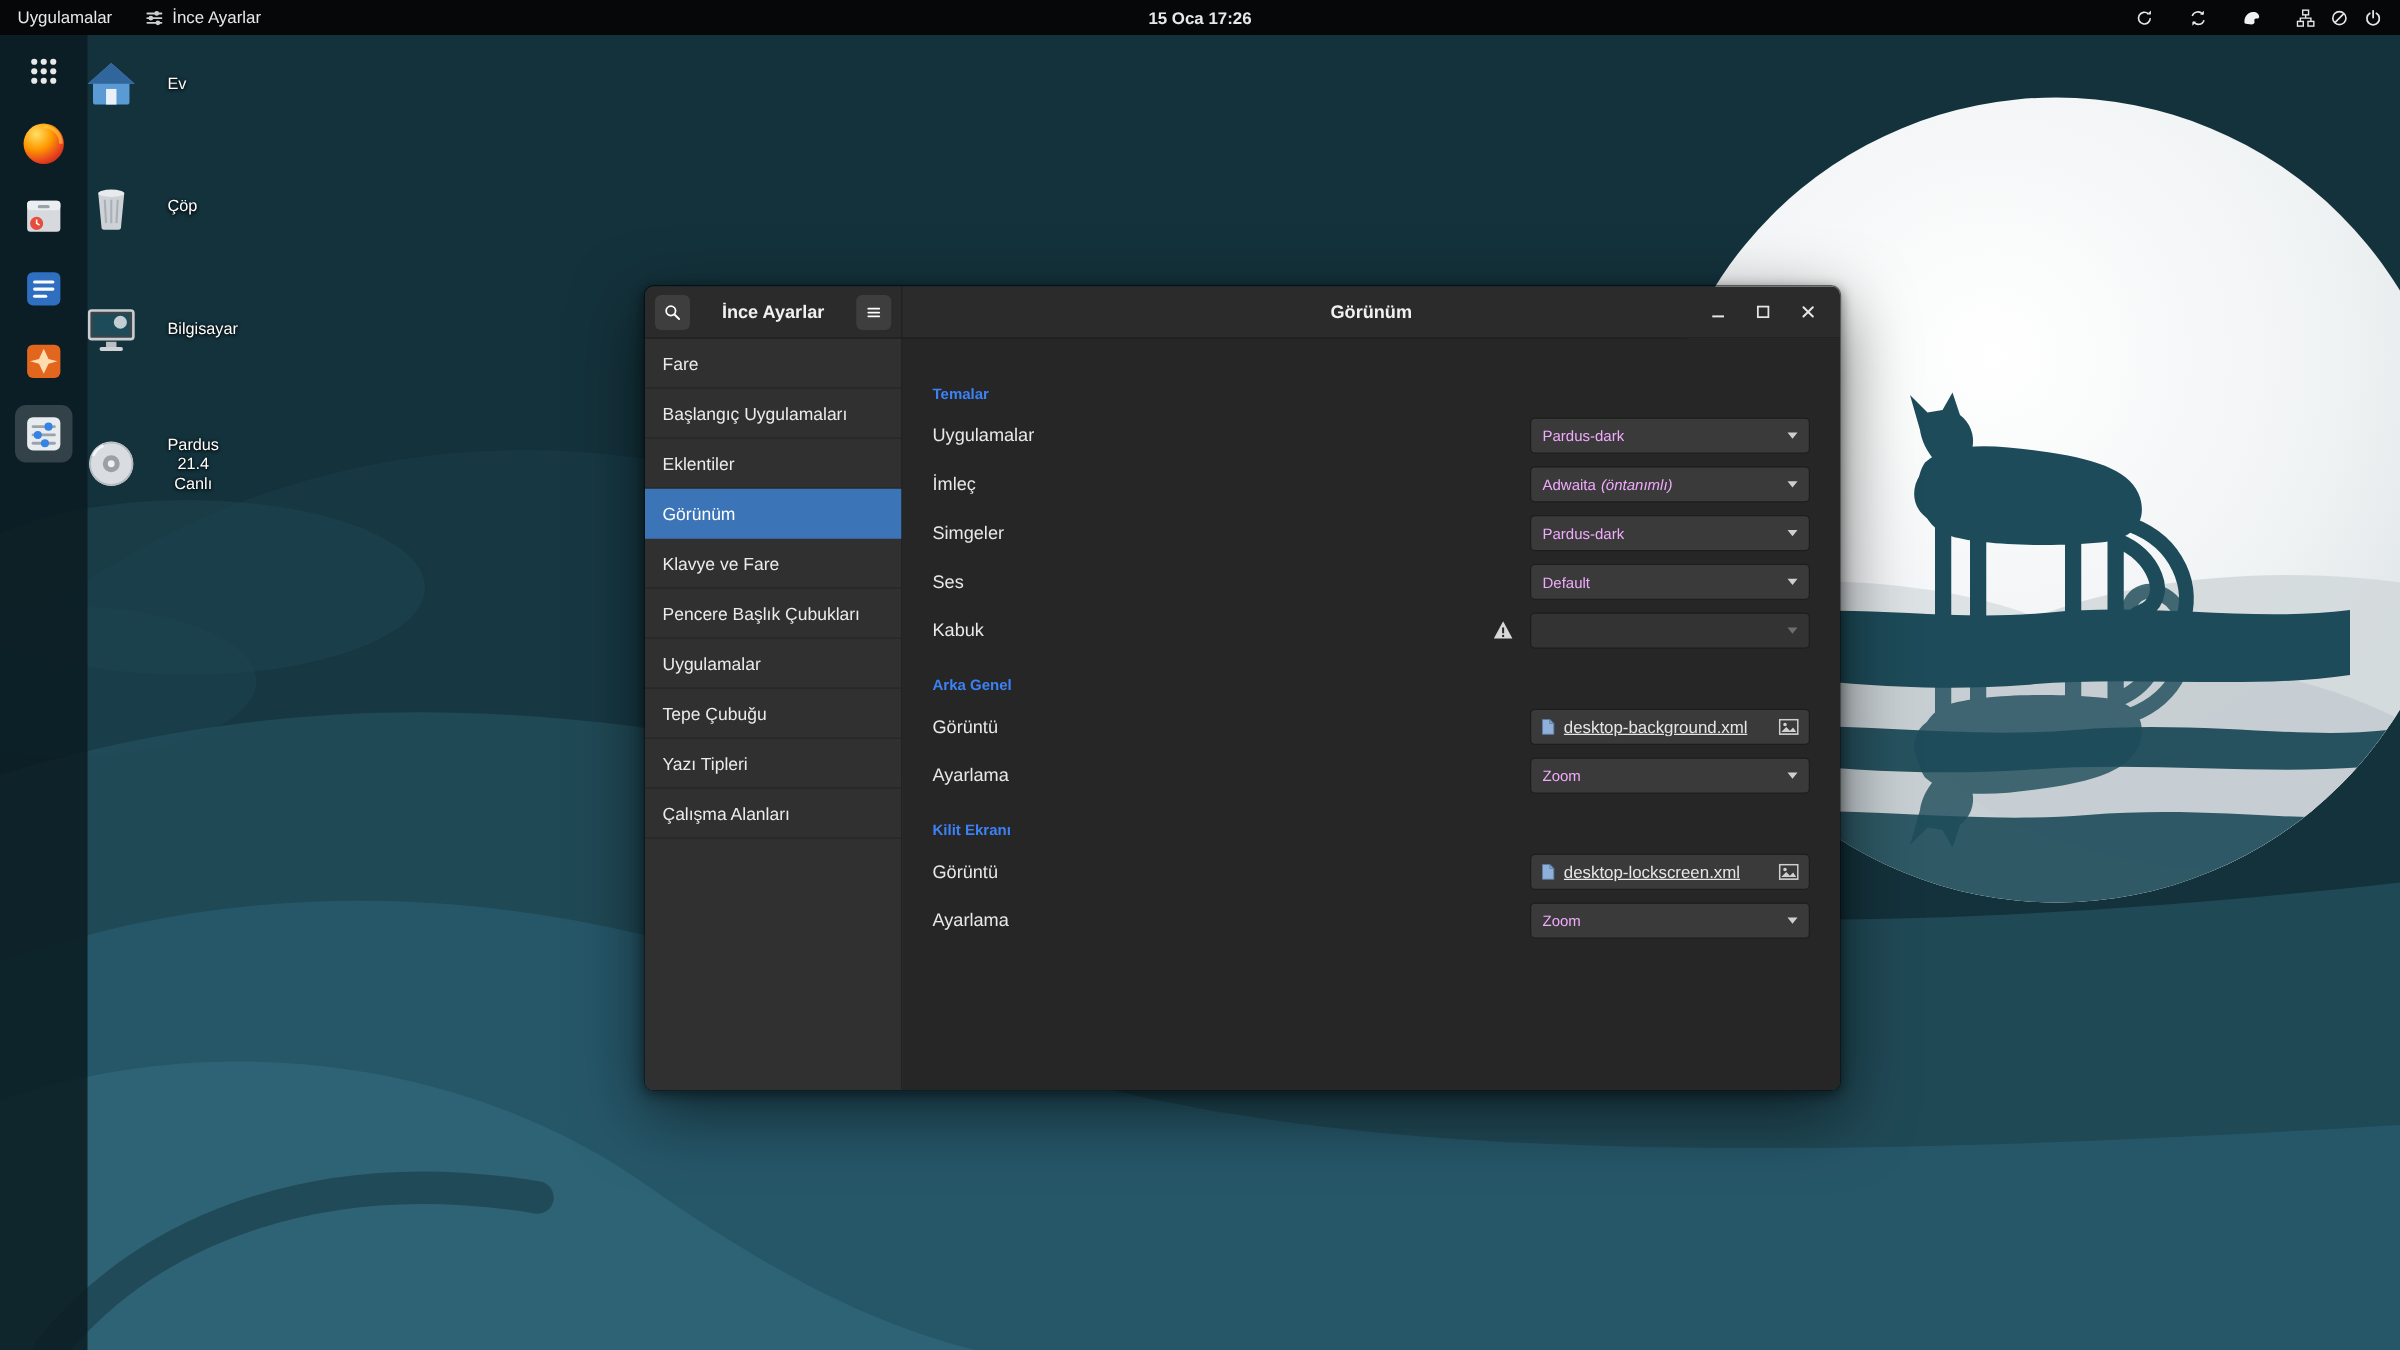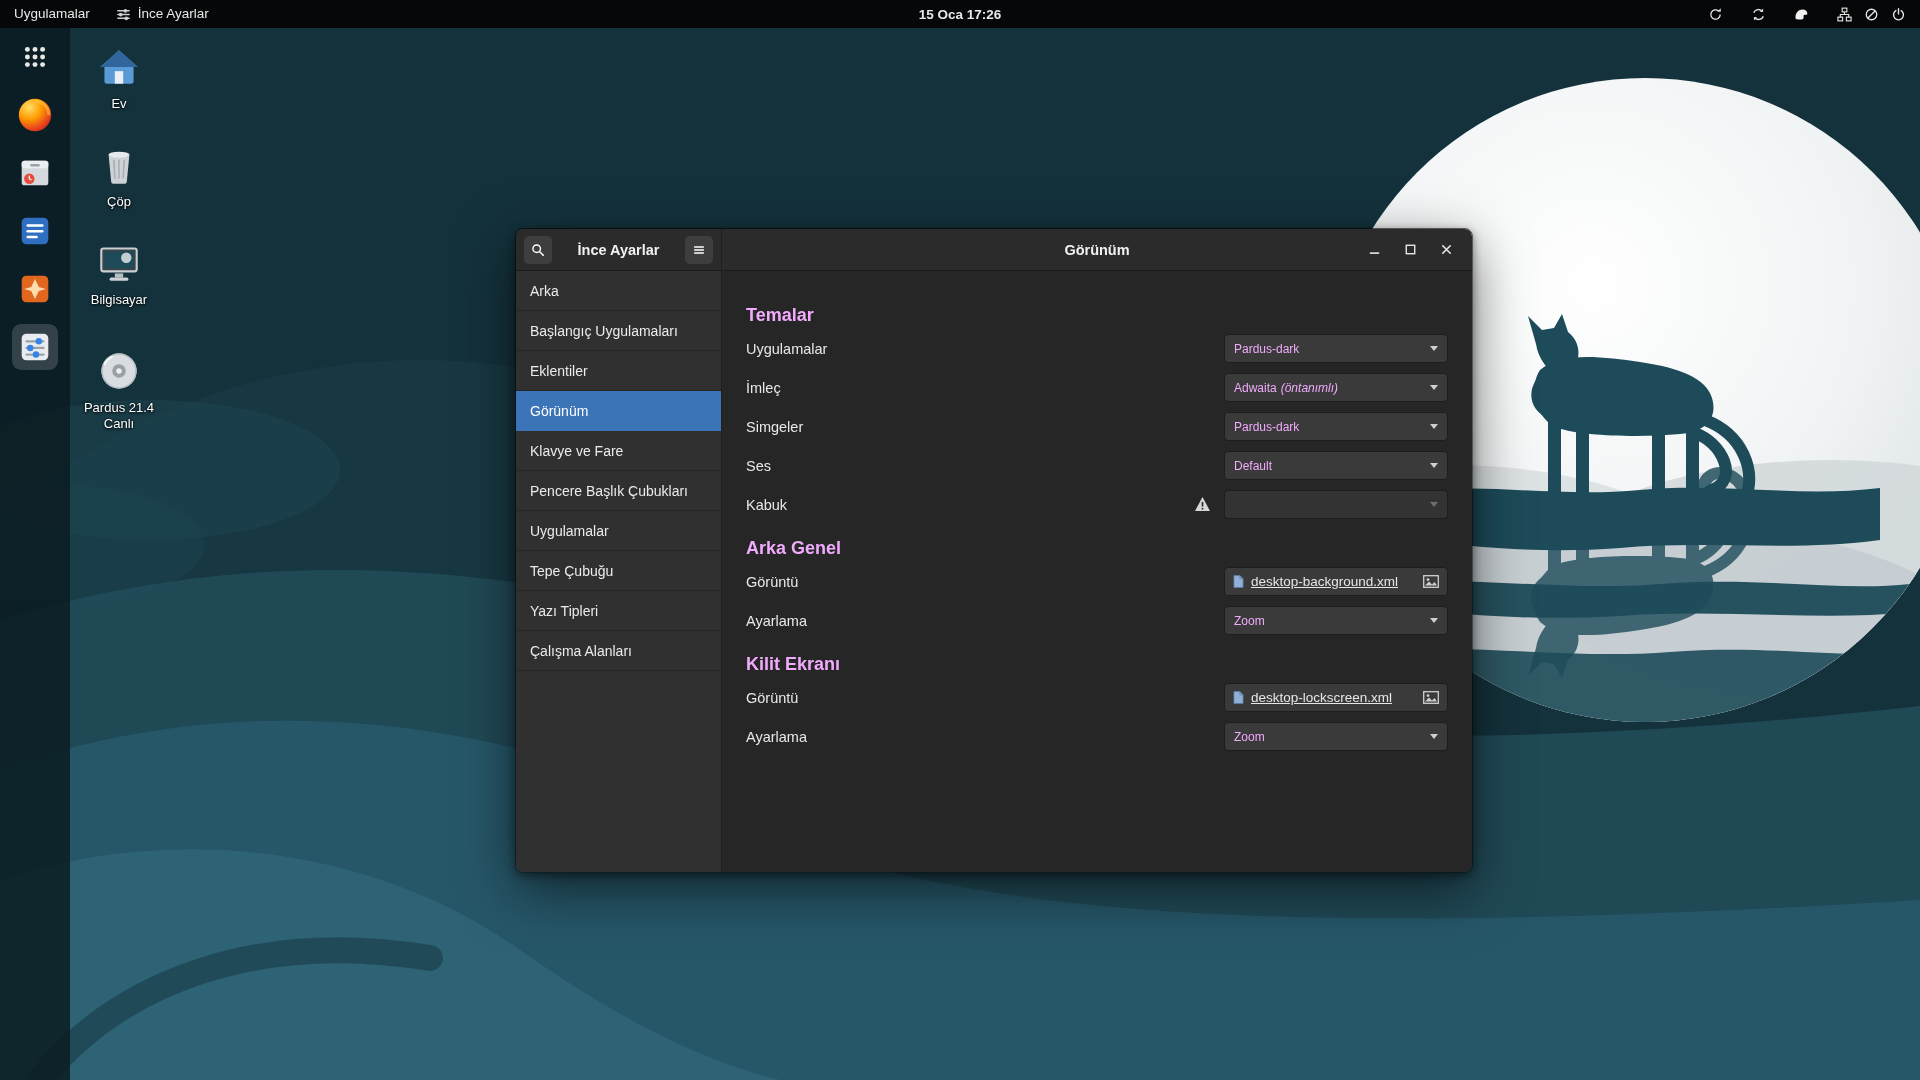--- a/index.html
+++ b/index.html
@@ -24,22 +24,22 @@
   
   .dock{position:absolute;left:0;top:28px;bottom:0;width:70px;z-index:10;
     background:rgba(11,27,33,0.85);display:flex;flex-direction:column;align-items:center;
     padding-top:6px;gap:12px;}
   .dock-item{width:46px;height:46px;border-radius:9px;display:grid;place-items:center;}
   .dock-item svg{width:38px;height:38px;display:block;}
   .dock-item.selected{background:rgba(255,255,255,0.16);}
 
   
   .desktop{position:absolute;left:64px;top:28px;width:110px;height:950px;z-index:5;}
-  .dicon{position:absolute;left:0;width:110px;display:flex;flex-direction:column;
-    align-items:center;gap:4px;}
+  .dicon{position:absolute;left:0;width:110px;display:flex;flex-direction:row;
+    align-items:center;gap:20px;}
   .dicon:nth-child(1){top:14px;}
   .dicon:nth-child(2){top:112px;}
   .dicon:nth-child(3){top:210px;}
   .dicon:nth-child(4){top:318px;}
   .dicon-img svg{width:50px;height:50px;display:block;}
   .dicon-label{color:#fff;font-size:13px;line-height:1.2;text-align:center;max-width:100px;
     text-shadow:0 1px 3px rgba(0,0,0,0.95), 0 0 2px rgba(0,0,0,.8);}
 
   
   .window{position:absolute;left:515px;top:228px;width:958px;height:645px;z-index:20;
@@ -57,21 +57,21 @@
   .win-controls{margin-left:auto;display:flex;align-items:center;gap:12px;padding-right:14px;position:relative;z-index:1;}
   .wbtn{width:24px;height:24px;display:grid;place-items:center;border-radius:50%;}
   .wbtn svg{width:15px;height:15px;display:block;}
 
   .sidebar{background:#303030;border-right:1px solid #1f1f1f;}
   .side-item{height:40px;display:flex;align-items:center;padding:0 14px;font-size:14px;
     color:#ebebeb;border-bottom:1px solid rgba(0,0,0,0.22);white-space:nowrap;overflow:hidden;}
   .side-item.selected{background:#3c74b8;color:#fff;border-bottom-color:transparent;}
 
   .content{background:#262626;padding:10px 24px 0;}
-  .section-title{font-weight:700;font-size:18px;color:#f0abfc;margin:14px 0 4px;height:20px;line-height:20px;}
+  .section-title{font-weight:700;font-size:12px;color:#3b82f6;margin:14px 0 4px;height:20px;line-height:20px;}
   .section-title:first-child{margin-top:24px;}
   .row{height:39px;display:flex;align-items:center;}
   .row-label{font-size:14.5px;color:#e8e8e8;}
   .row-control{margin-left:auto;display:flex;align-items:center;gap:13px;}
   .warn svg{width:17px;height:17px;display:block;}
 
   .dropdown{width:224px;height:29px;background:#3a3a3a;border:1px solid #1d1d1d;border-radius:4px;
     display:flex;align-items:center;padding:0 9px;color:#f0abfc;font-size:12px;}
   .dropdown.disabled{background:#333333;}
   .dd-note{font-style:italic;margin-left:4px;}
@@ -348,21 +348,21 @@
           </svg>
       </span>
       <span class="wbtn">
         <svg viewBox="0 0 16 16">
             <path d="M4 4 L12 12 M12 4 L4 12" stroke="#e6e6e6" stroke-width="1.7" stroke-linecap="round"></path>
           </svg>
       </span>
     </span>
   </div>
   <div class="sidebar">
-      <div class="side-item">Arka</div>
+      <div class="side-item">Fare</div>
       <div class="side-item">Başlangıç Uygulamaları</div>
       <div class="side-item">Eklentiler</div>
       <div class="side-item selected">Görünüm</div>
       <div class="side-item">Klavye ve Fare</div>
       <div class="side-item">Pencere Başlık Çubukları</div>
       <div class="side-item">Uygulamalar</div>
       <div class="side-item">Tepe Çubuğu</div>
       <div class="side-item">Yazı Tipleri</div>
       <div class="side-item">Çalışma Alanları</div>
     </div>

